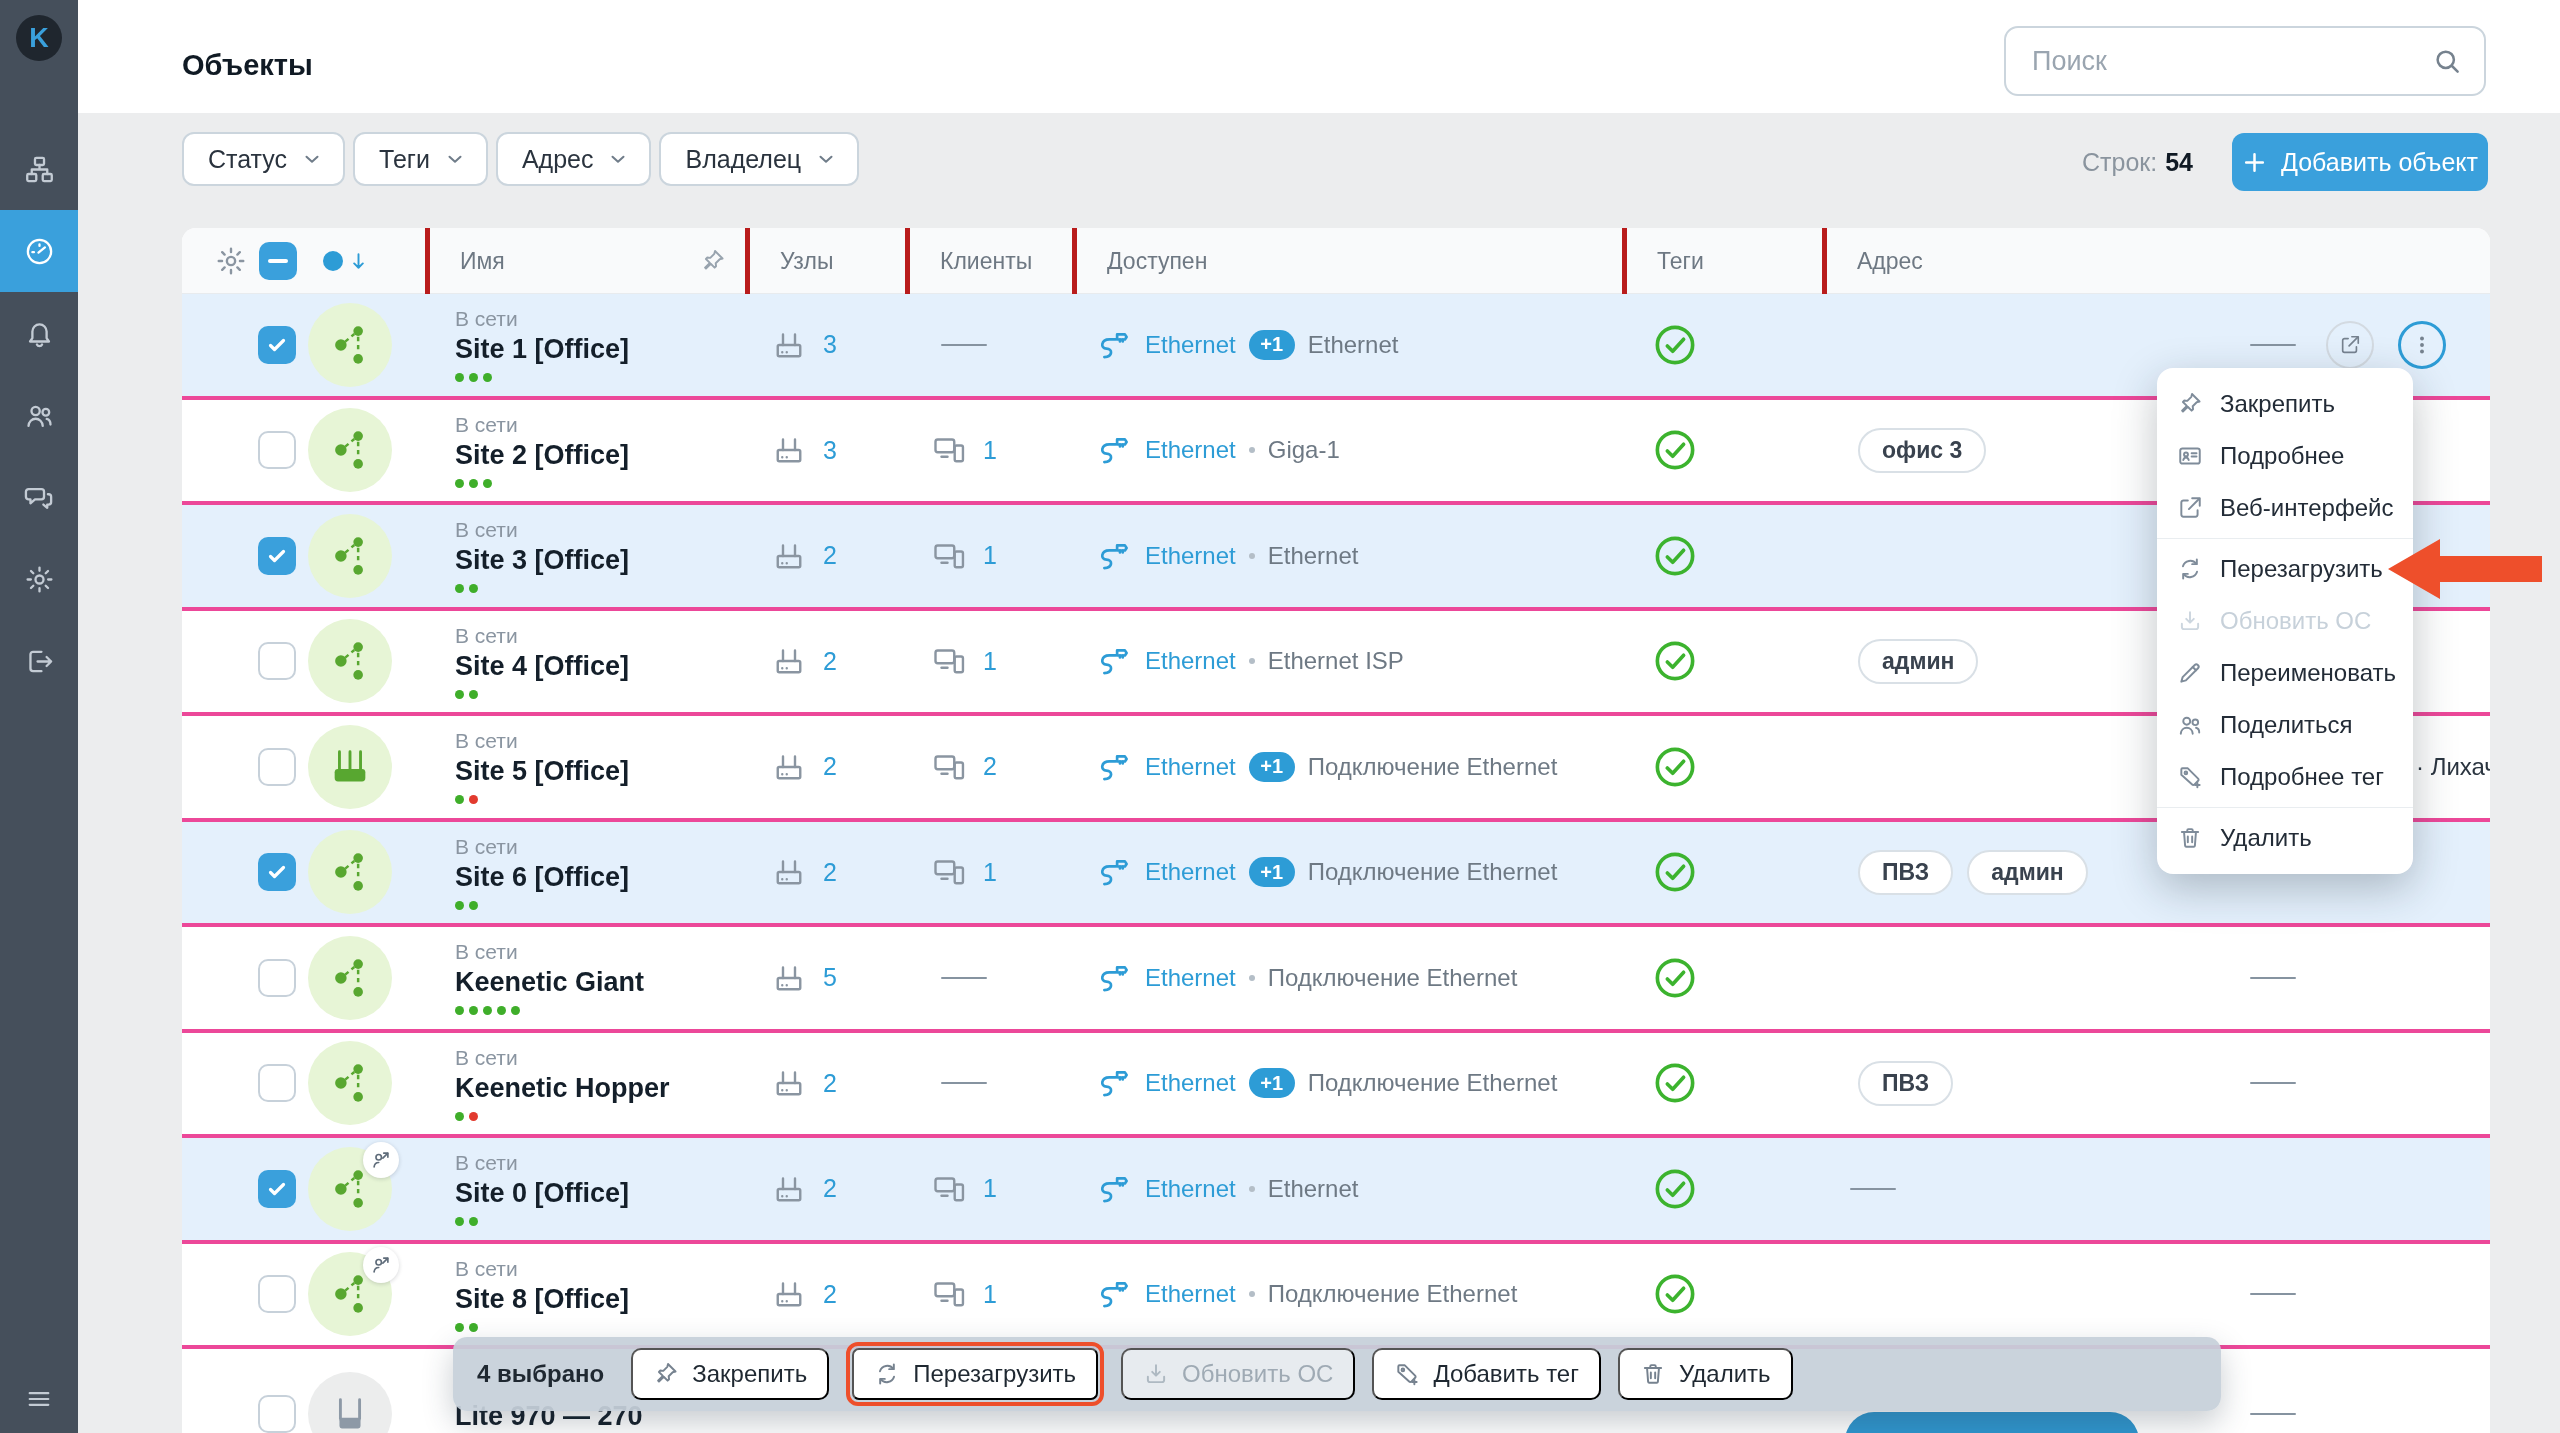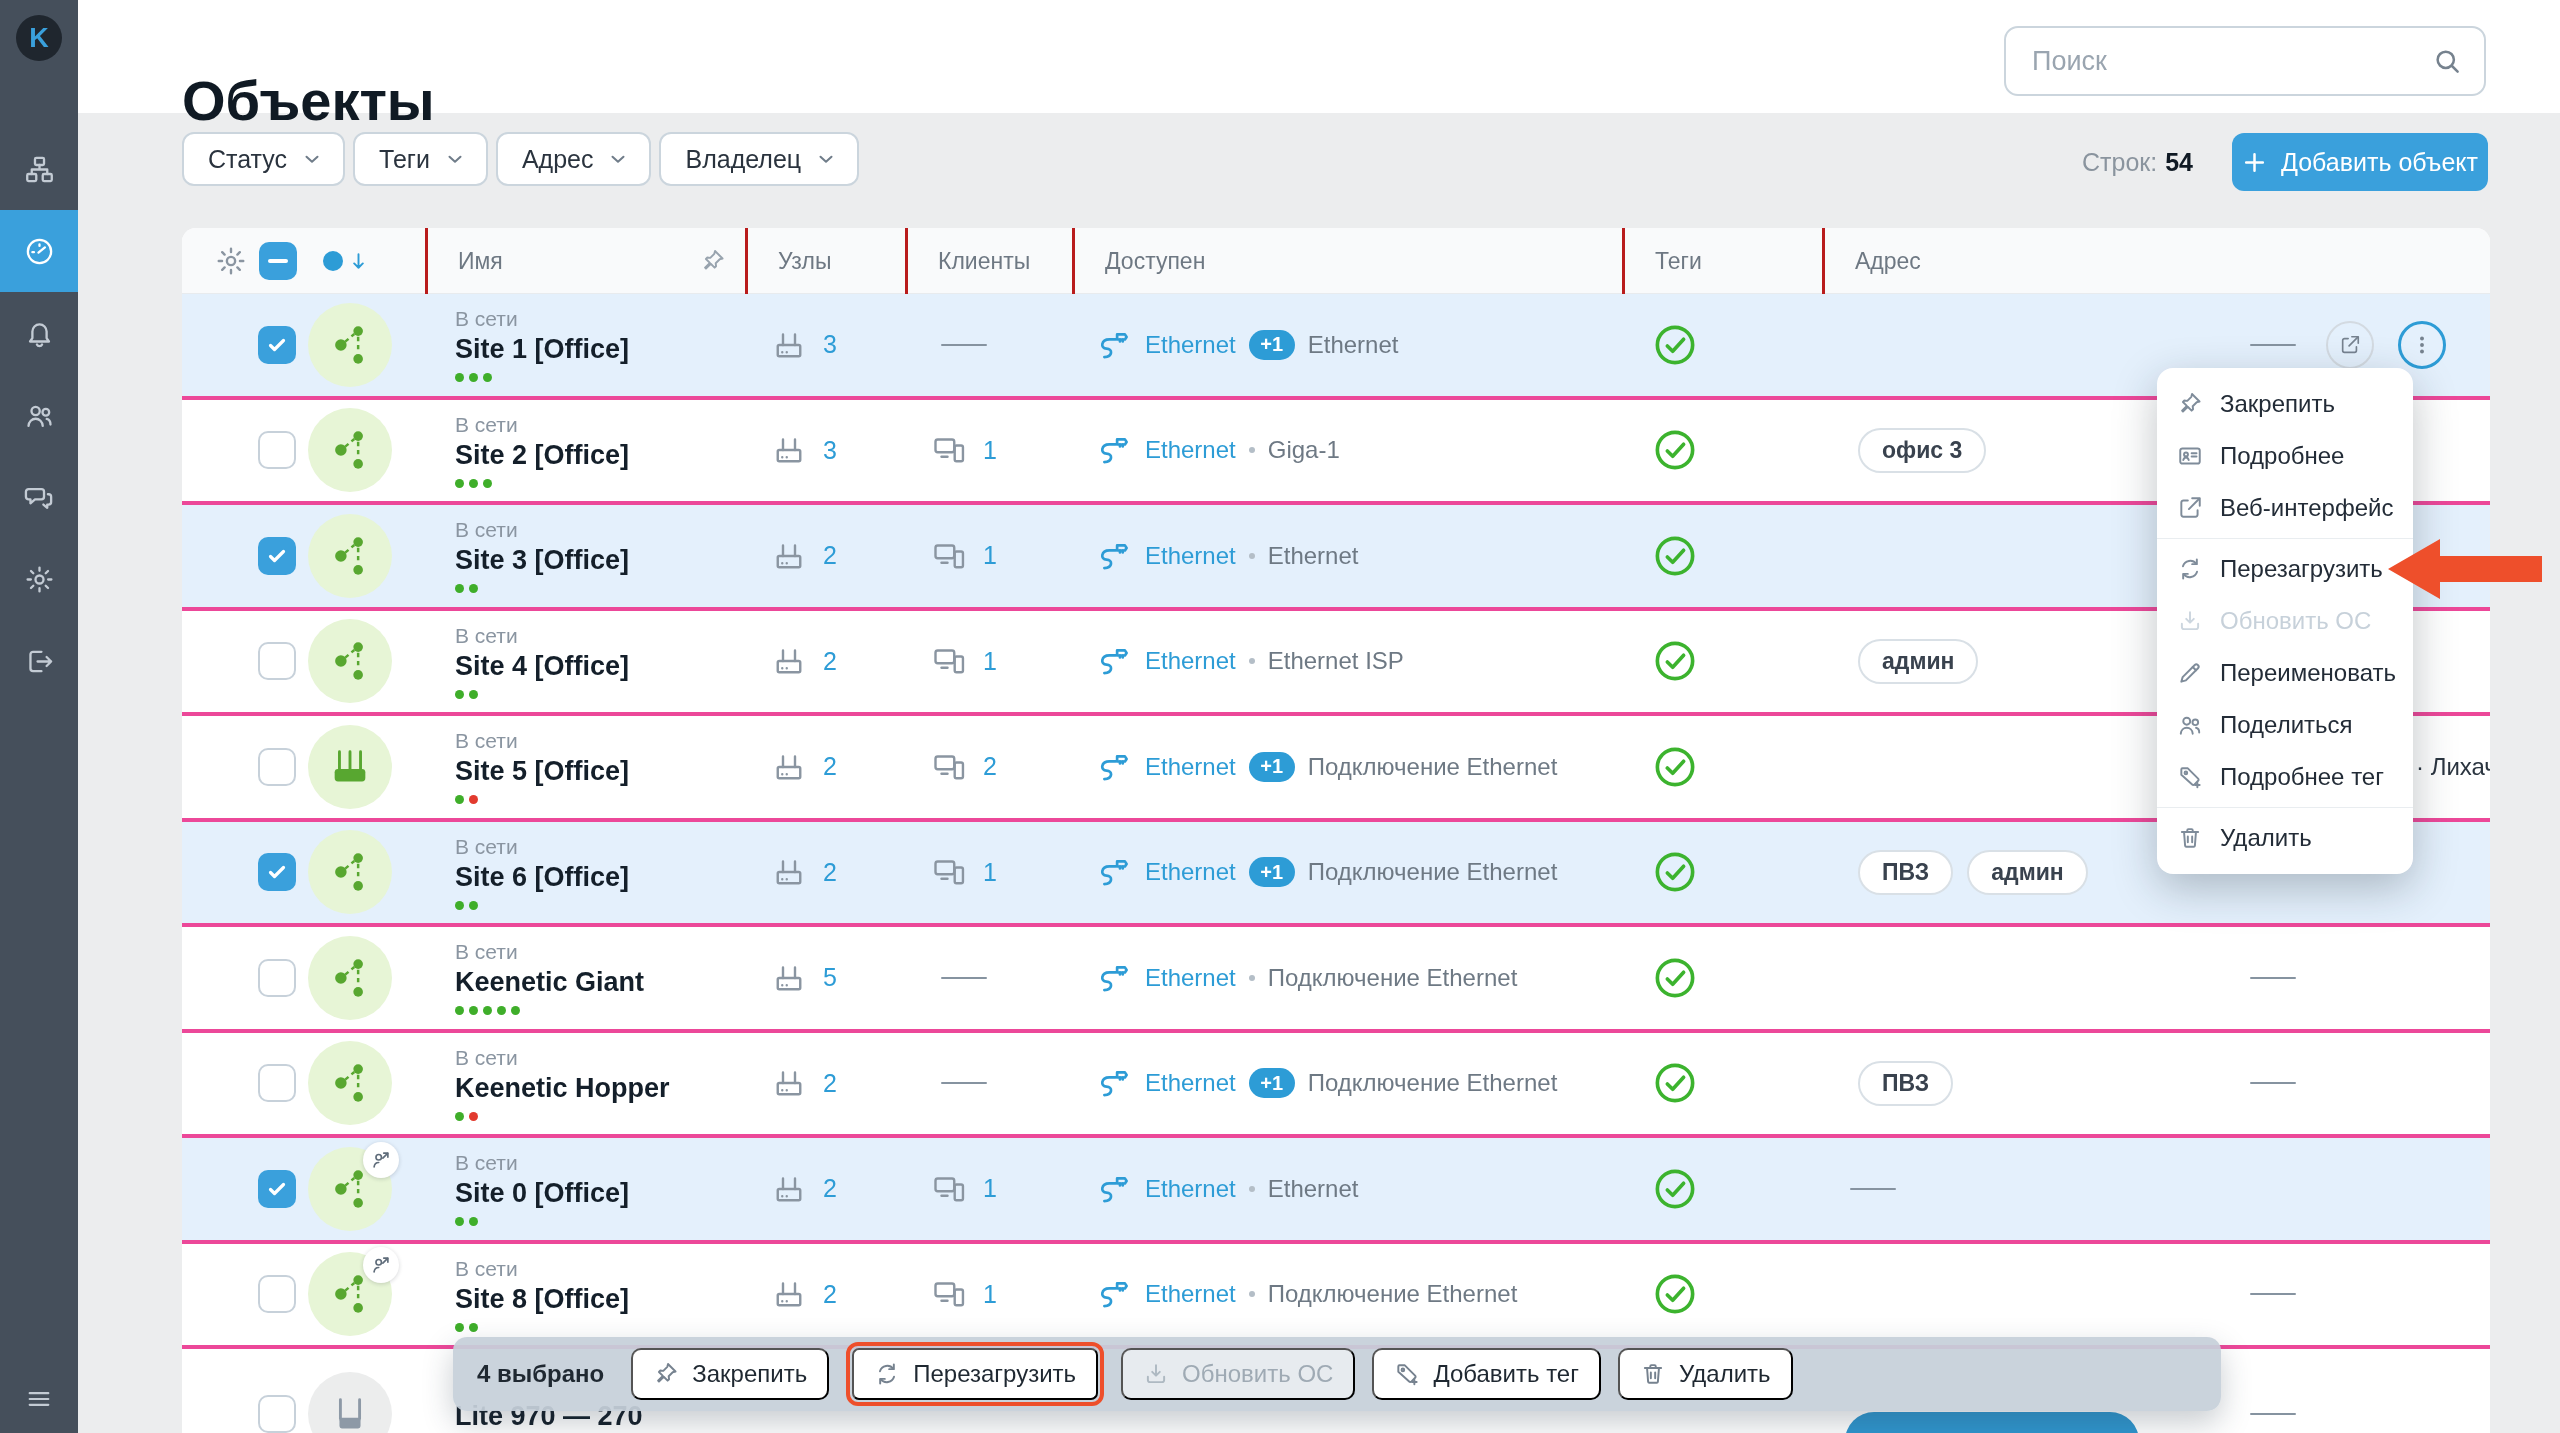--- a/index.html
+++ b/index.html
@@ -15,40 +15,40 @@
   .logo{position:absolute;left:16px;top:15px;width:46px;height:46px;border-radius:50%;background:#1F262E;color:var(--accent);font-weight:bold;font-size:27px;display:flex;align-items:center;justify-content:center}
   .nav{position:absolute;top:128px;left:0;width:78px}
   .nav-item{width:78px;height:82px;display:flex;align-items:center;justify-content:center;color:#C3CBD4;cursor:pointer}
   .nav-item.active{background:var(--accent);color:#fff}
   .nav-item svg{width:31px;height:31px}
   .burger{position:absolute;bottom:12px;left:0;width:78px;height:44px;display:flex;align-items:center;justify-content:center;color:#C3CBD4}
   .burger svg{width:28px;height:28px}
 
   
   .topbar{position:absolute;left:78px;top:0;width:2482px;height:113px;background:#fff}
-  .page-title{position:absolute;left:182px;top:30px;font-size:56px;font-weight:bold;color:#101A24}
+  .page-title{position:absolute;left:182px;top:30px;font-size:29px;font-weight:bold;color:#101A24}
   .search{position:absolute;left:2004px;top:26px;width:482px;height:70px;border:2px solid var(--border);border-radius:14px;background:#fff;display:flex;align-items:center;z-index:20}
   .search input{border:0;outline:0;flex:1;margin-left:24px;font-size:27px;color:#2A333E;background:transparent;min-width:0}
   .search input::placeholder{color:#9AA5B0}
   .sicon{width:30px;height:30px;margin-right:22px;color:#76828E;flex:none}
 
   
   .filters{position:absolute;left:182px;top:132px;display:flex;gap:8px;z-index:15}
   .filter{height:54px;padding:0 20px 0 24px;border:2px solid var(--border);border-radius:12px;background:#fff;display:flex;align-items:center;gap:14px;font-size:25px;color:#2A333E;cursor:pointer}
   .filter svg{width:22px;height:22px;color:#6F7C89}
   .rows-info{position:absolute;left:2082px;top:148px;font-size:25px;color:#8A949E;z-index:15;white-space:nowrap}
   .rows-info b{color:#101A24;margin-left:8px}
   .add-btn{position:absolute;left:2232px;top:133px;width:256px;height:58px;border-radius:12px;background:var(--accent);color:#fff;font-size:25px;display:flex;align-items:center;justify-content:center;gap:14px;z-index:15;cursor:pointer}
   .add-btn svg{width:25px;height:25px}
 
   
   .card{position:absolute;left:182px;top:228px;width:2308px;height:1205px;background:#fff;border-radius:14px 14px 0 0;z-index:10;overflow:hidden}
   .grid{display:grid;grid-template-columns:243px 320px 160px 167px 550px 200px 400px 268px}
   .thead{height:66px;background:#F9FAFB;border-bottom:1px solid #E8EBEE;color:#6E7883;font-size:23px}
-  .thead>div{display:flex;align-items:center;padding-left:30px;border-left:3px solid #b91c1c;height:66px}
+  .thead>div{display:flex;align-items:center;padding-left:30px;border-left:5px solid #b91c1c;height:66px}
   .thead>div:first-child{border-left:0}
   .th-controls{padding-left:33px !important}
   .ind{width:38px;height:38px;border-radius:10px;background:var(--accent);display:flex;align-items:center;justify-content:center;margin-left:12px;flex:none}
   .ind::after{content:"";width:20px;height:4px;background:#fff;border-radius:2px}
   .sortg{display:flex;align-items:center;gap:4px;margin-left:26px;color:var(--link)}
   .sortdot{width:20px;height:20px;border-radius:50%;background:var(--link)}
   .sortg svg{width:23px;height:23px}
   .th-name{justify-content:space-between;padding-right:19px}
   .pin-h{width:26px;height:26px;color:#98A3AE}
 

